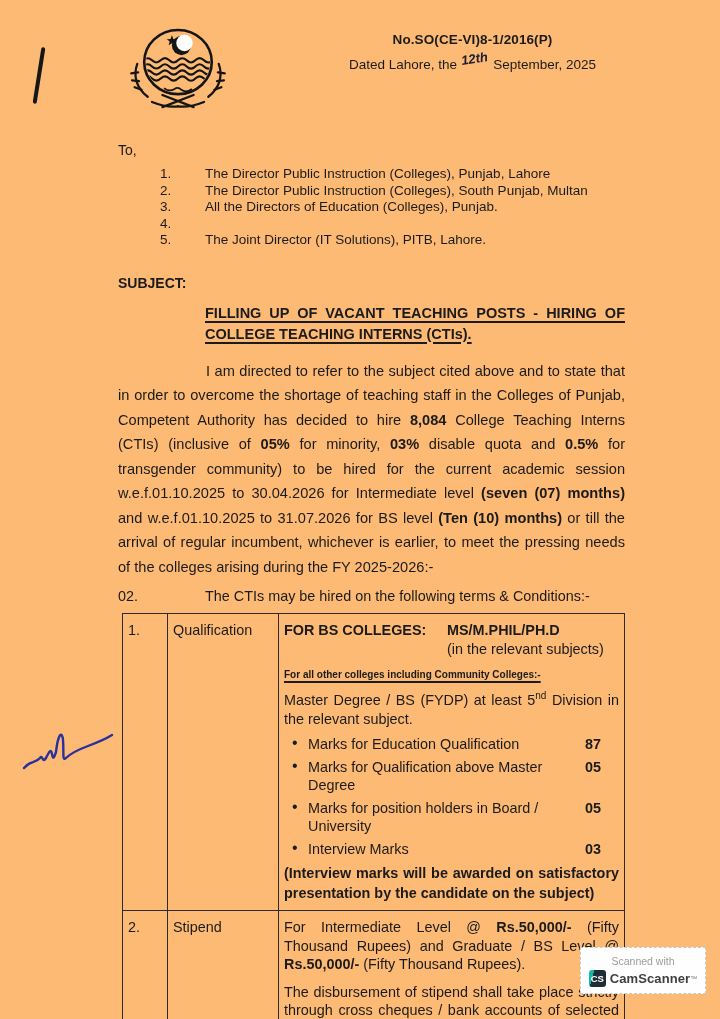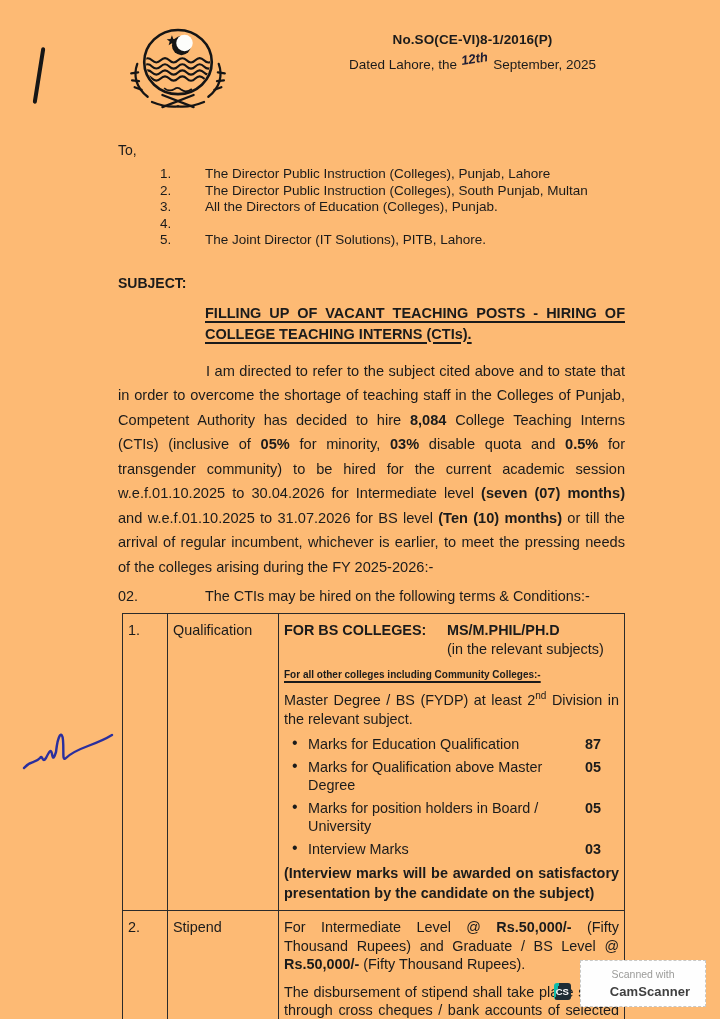--- a/index.html
+++ b/index.html
@@ -107,29 +107,29 @@
     content:"\2022";
     position:absolute;left:8px;top:-1px;font-size:16px;
   }
   .marks-value{flex:0 0 30px;font-weight:bold;margin-right:4px;}
   .interview-note{margin-top:5px;font-weight:bold;text-align:justify;line-height:20px;}
   .stipend-p1,.stipend-p2{text-align:justify;}
   .stipend-p2{margin-top:9px;}
 
   
   .camscanner{
-    position:absolute;right:14px;bottom:12px;
+    position:absolute;right:14px;bottom:25px;
     width:112px;
     border:1.5px dashed #c8c8c6;
     background:#fefefe;
     padding:7px 6px 6px 6px;
     text-align:center;
   }
   .scanned-with{font-size:10.5px;color:#9b9b99;}
-  .cs-row{display:flex;align-items:center;justify-content:center;margin-top:3px;gap:35px;}
+  .cs-row{display:flex;align-items:center;justify-content:center;margin-top:3px;}
   .cs-logo{
     width:17px;height:17px;border-radius:3px;
     background:linear-gradient(105deg,#0fbba8 0 24%,#1f2d35 24%);
     color:#ffffff;font-weight:bold;font-size:9.5px;
     display:flex;align-items:center;justify-content:center;
     margin-right:4px;flex:0 0 auto;
   }
   .cs-brand{font-size:13px;font-weight:600;color:#3f3f3f;letter-spacing:.1px;}
   .cs-tm{font-size:7px;color:#7a7a7a;vertical-align:top;}
 
@@ -226,21 +226,21 @@
           <tr>
         <td class="c-num">1.</td>
         <td class="c-label">Qualification</td>
         <td class="c-content">
           <div class="bs-line">
             <span class="bs-label">FOR BS COLLEGES:</span>
             <span>MS/M.PHIL/PH.D</span>
           </div>
           <div class="bs-note">(in the relevant subjects)</div>
           <div class="other-heading">For all other colleges including Community Colleges:-</div>
-          <div class="degree-line"><span>Master Degree / BS (FYDP) at least 2</span><sup>nd</sup><span> Division in the relevant subject.</span></div>
+          <div class="degree-line"><span>Master Degree / BS (FYDP) at least 5</span><sup>nd</sup><span> Division in the relevant subject.</span></div>
           <div class="marks-list">
             <div class="marks-row">
                   <span class="marks-label">Marks for Education Qualification</span>
                   <span class="marks-value">87</span>
                 </div>
             <div class="marks-row">
                   <span class="marks-label">Marks for Qualification above Master Degree</span>
                   <span class="marks-value">05</span>
                 </div>
             <div class="marks-row">

